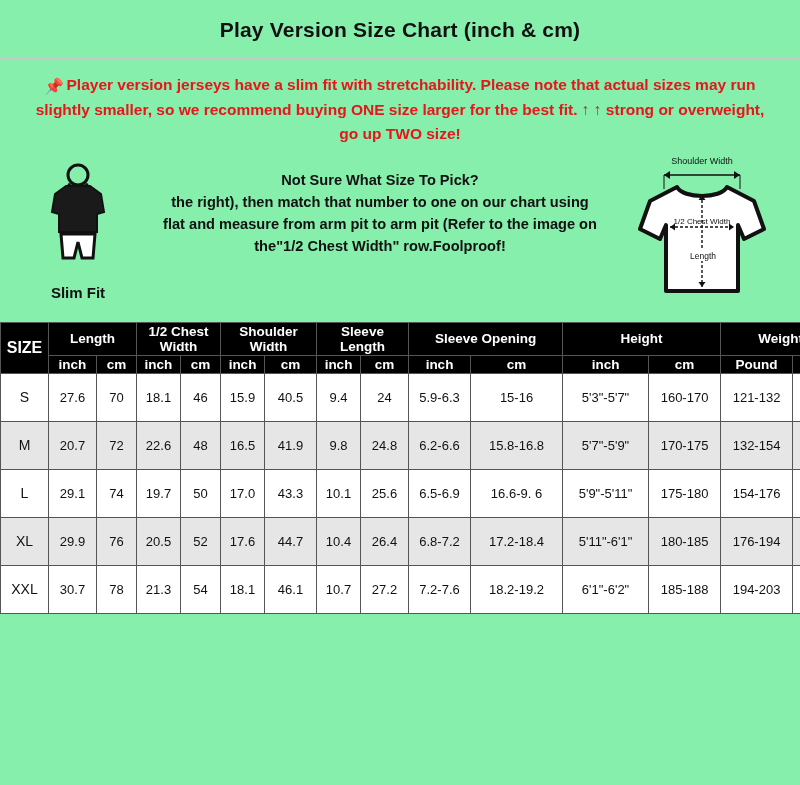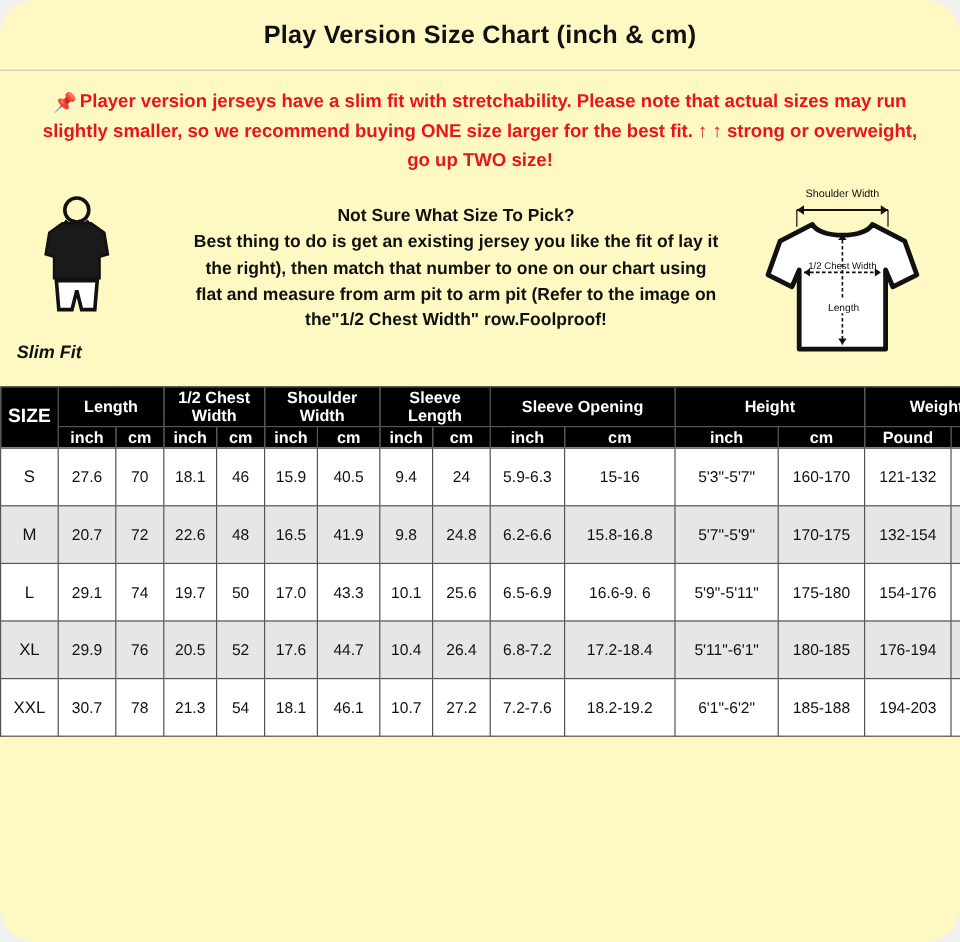--- a/index.html
+++ b/index.html
@@ -6,22 +6,21 @@
   html, body {
     margin: 0; padding: 0;
     width: 800px; height: 785px;
     background: #f0f0f0;
     font-family: "Liberation Sans", sans-serif;
     overflow: hidden;
   }
   .page {
     position: relative;
     width: 800px; height: 785px;
-    background: #fef9c3;
-    border-radius: 29px;
+    background: #86efac;
   }
 
   
   .title {
     text-align: center;
     font-size: 21px;
     font-weight: bold;
     color: #111;
     padding-top: 18px;
     letter-spacing: .2px;
@@ -51,22 +50,22 @@
 
   
   .midrow {
     display: flex;
     align-items: flex-start;
     padding: 6px 14px 0 14px;
     height: 170px;
   }
   .col-left {
     width: 128px;
+    text-align: center;
     padding-top: 6px;
-    font-style: italic;
   }
   .col-left .cap {
     font-size: 15px;
     font-weight: bold;
     color: #111;
     margin-top: 8px;
   }
   .col-mid {
     flex: 1;
     text-align: center;
@@ -155,21 +154,20 @@
 
         <path d="M38 24 L27 32 L24 50 L31 52 L31 70 L69 70 L69 52 L76 50 L73 32 L62 24 Z" fill="#1a1a1a" stroke="#111" stroke-width="2"></path>
 
         <path d="M33 72 L67 72 L65 96 L54 96 L50 80 L46 96 L35 96 Z" fill="#fff" stroke="#111" stroke-width="3"></path>
       </svg>
       <div class="cap">Slim Fit</div>
     </div>
 
     <div class="col-mid">
       <div>Not Sure What Size To Pick?</div>
-      <div>Best thing to do is get an existing jersey you like the fit of lay it</div>
       <div>the right), then match that number to one on our chart using</div>
       <div>flat and measure from arm pit to arm pit (Refer to the image on</div>
       <div>the"1/2 Chest Width" row.Foolproof!</div>
     </div>
 
     <div class="col-right">
       <div class="swlabel">Shoulder Width</div>
       <svg width="160" height="140" viewBox="0 0 160 140">
 
         <line x1="42" y1="8" x2="118" y2="8" stroke="#111" stroke-width="1.6"></line>

